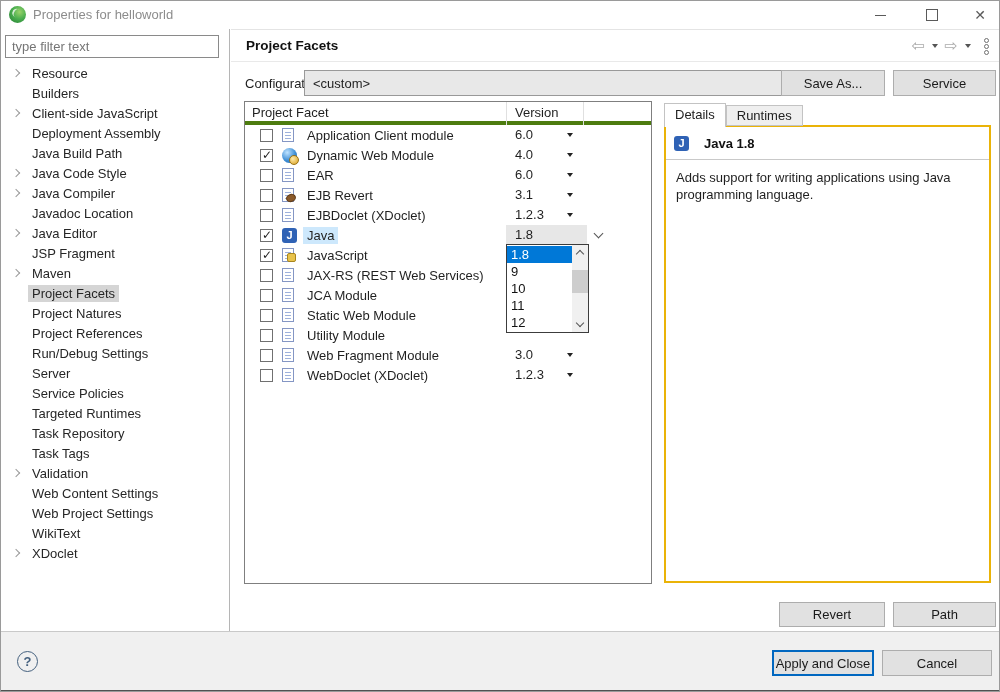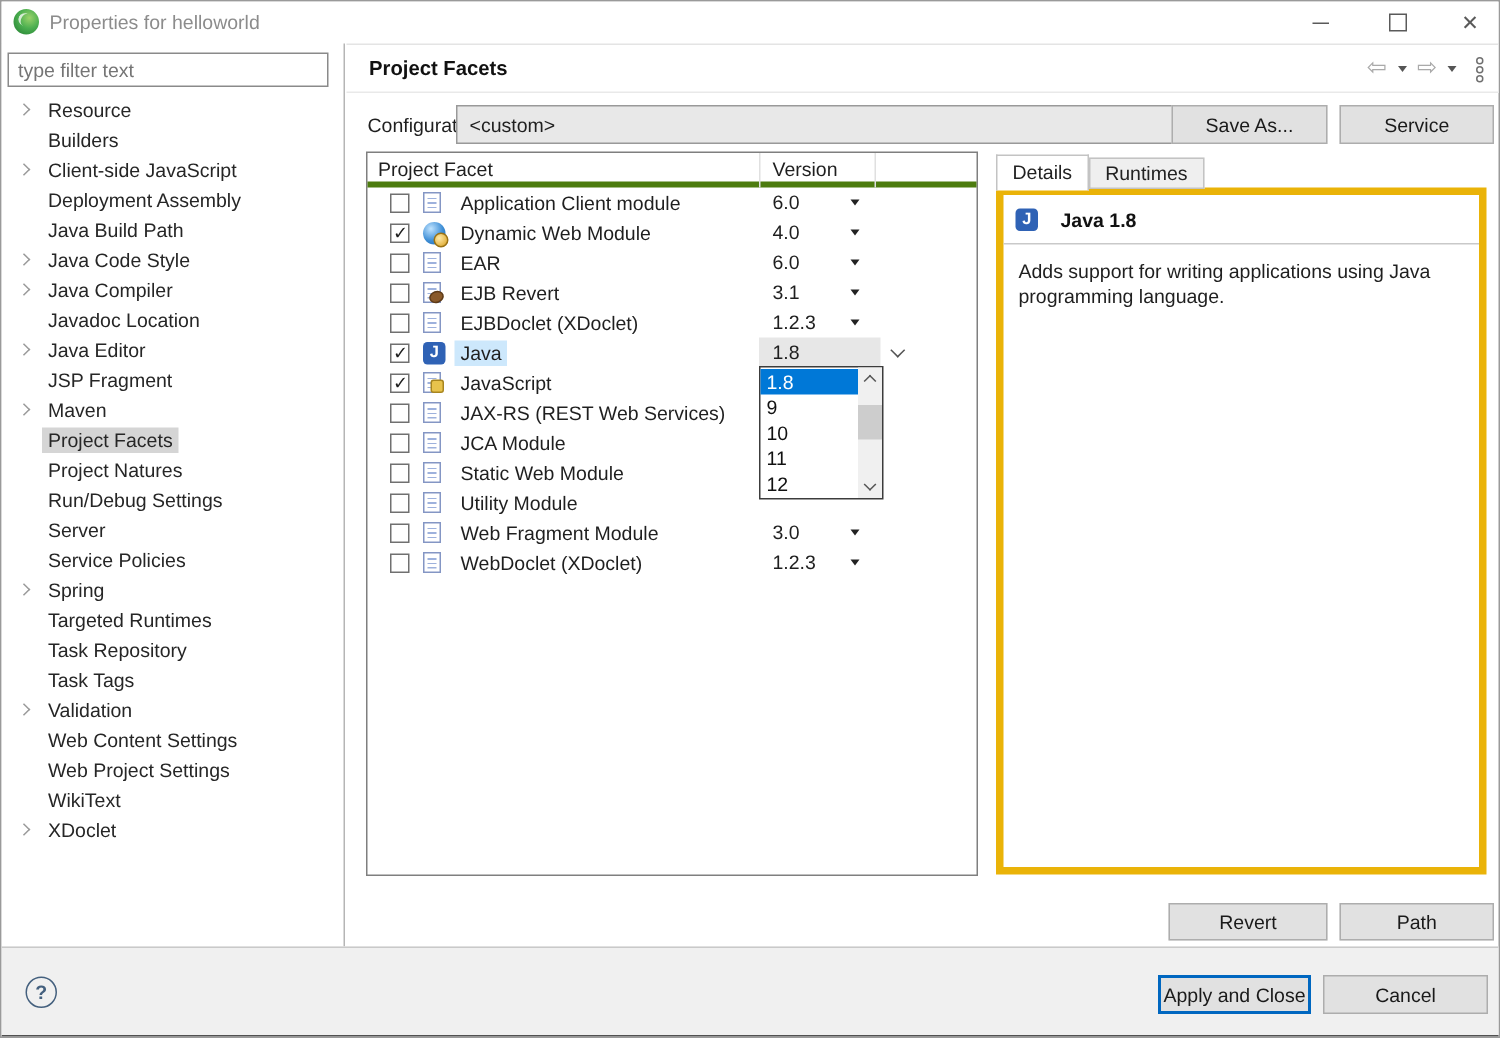--- a/index.html
+++ b/index.html
@@ -112,21 +112,21 @@
   .sb-btn { position:absolute; left:0; width:16px; height:15px; display:flex; align-items:center; justify-content:center; }
   .sb-chev { width:6px; height:6px; border-right:1.3px solid #555; border-bottom:1.3px solid #555; }
   #sb-up { top:0; } #sb-up .sb-chev { transform:rotate(-135deg); margin-top:3px; }
   #sb-down { bottom:0; } #sb-down .sb-chev { transform:rotate(45deg); margin-bottom:3px; }
   #sb-thumb { position:absolute; left:0; top:25px; width:16px; height:23px; background:#cdcdcd; }
 
   
   #dtabs { position:absolute; left:663px; top:102px; height:23px; display:flex; z-index:3; }
   .dtab { padding:0 10px; border:1px solid #c3c3c3; background:#efefef; margin-top:2px; height:21px; line-height:20px; color:#222; cursor:default; }
   .dtab.active { background:#fff; margin-top:0; height:24px; line-height:22px; border-bottom:none; }
-  #details-panel { position:absolute; left:663px; top:124px; width:327px; height:458px; background:#fff; border:5px solid #eab308; z-index:2; }
+  #details-panel { position:absolute; left:663px; top:124px; width:327px; height:458px; background:#fff; border:2px solid #eab308; z-index:2; }
   #detail-heading-row { display:flex; align-items:center; gap:9px; padding:9px 8px 8px 8px; }
   #detail-heading { font-weight:bold; color:#111; }
   #detail-sep { border:none; border-top:1px solid #c9c9c9; }
   #detail-desc { padding:9px 10px; line-height:17px; color:#1f1f1f; width:320px; }
 
   
   #btn-revert { left:778px; top:601px; width:106px; height:25px; }
   #btn-apply  { left:892px; top:601px; width:103px; height:25px; }
   #bottom-bar { position:absolute; left:0; top:630px; width:1000px; height:62px; background:#f0f0f0; border-top:1px solid #c9c9c9; border-bottom:3px solid #515151; }
   #help-icon {
@@ -198,33 +198,33 @@
       <div class="tree-item">
         <span class="chev hide"></span>
         <span class="tree-label tsel">Project Facets</span>
       </div>
       <div class="tree-item">
         <span class="chev hide"></span>
         <span class="tree-label">Project Natures</span>
       </div>
       <div class="tree-item">
         <span class="chev hide"></span>
+        <span class="tree-label">Project References</span>
+      </div>
+      <div class="tree-item">
+        <span class="chev hide"></span>
         <span class="tree-label">Run/Debug Settings</span>
       </div>
       <div class="tree-item">
         <span class="chev hide"></span>
         <span class="tree-label">Server</span>
       </div>
       <div class="tree-item">
         <span class="chev hide"></span>
         <span class="tree-label">Service Policies</span>
-      </div>
-      <div class="tree-item">
-        <span class="chev"></span>
-        <span class="tree-label">Spring</span>
       </div>
       <div class="tree-item">
         <span class="chev hide"></span>
         <span class="tree-label">Targeted Runtimes</span>
       </div>
       <div class="tree-item">
         <span class="chev hide"></span>
         <span class="tree-label">Task Repository</span>
       </div>
       <div class="tree-item">

